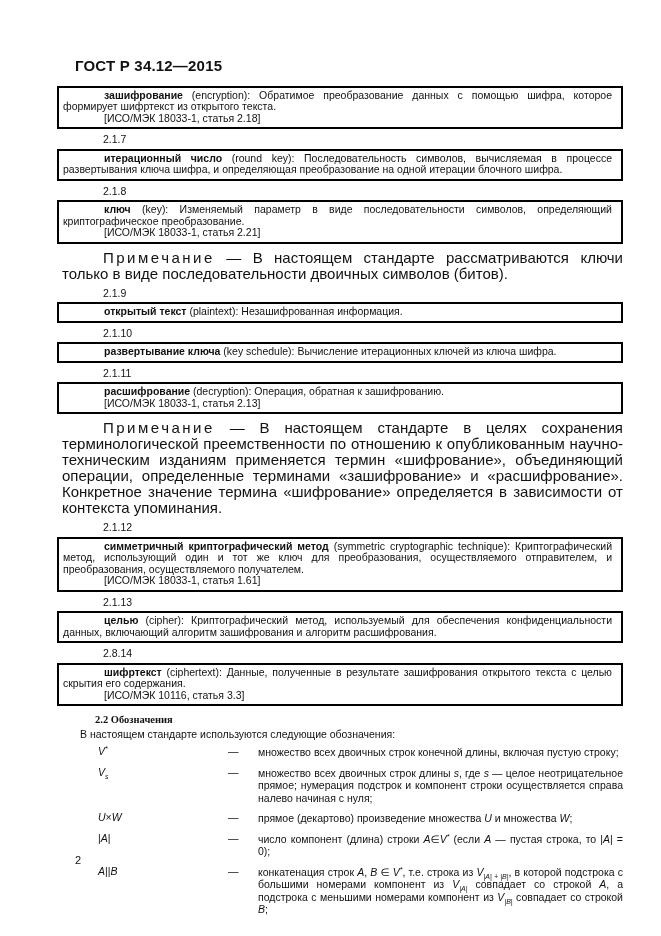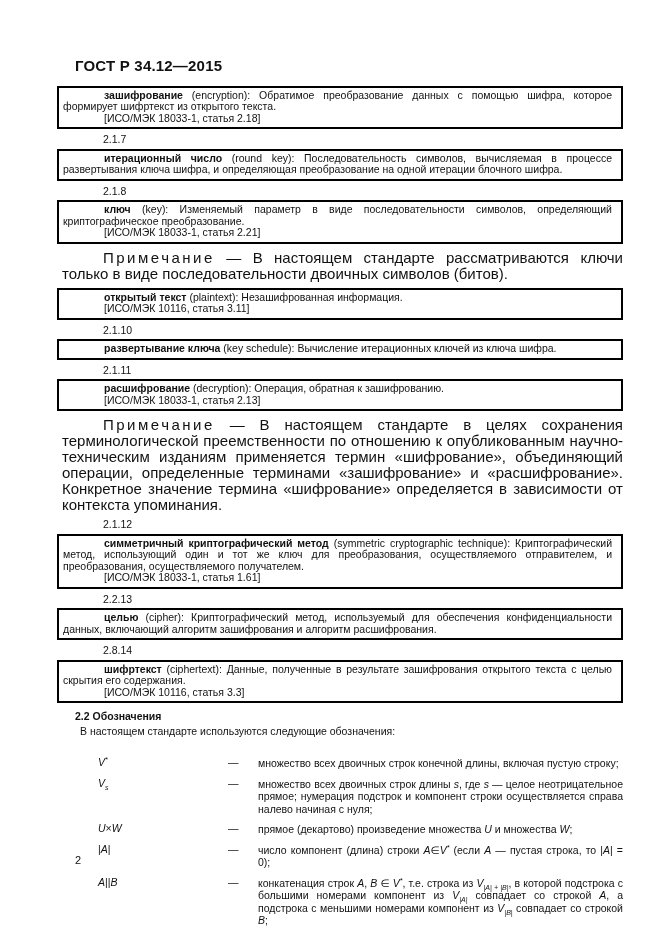--- a/index.html
+++ b/index.html
@@ -22,22 +22,22 @@
   .def-box { border: 2px solid #000000; padding: 2px 9px 3px 4px; text-align: justify; }
   .def-box p { margin: 0; }
   .def-box .def, .def-box .src { text-indent: 41px; }
   .term { font-weight: bold; }
   .note {
     font-size: 15px; line-height: 16px;
     text-align: justify; text-indent: 41px;
     margin: 6px 0 6px 5px;
   }
   .note-label { letter-spacing: 2.5px; }
-  .sec-heading { font-weight: bold; margin: 8px 0 3px 18px; }
-  .intro { margin: 0 0 20px 23px; }
+  .sec-heading { font-weight: bold; margin: 8px 0 3px 38px; font-family: Liberation Serif, serif; }
+  .intro { margin: 0 0 6px 23px; }
   .nlist { margin-top: 3px; }
   .nrow { display: flex; margin-bottom: 8px; }
   .nsym { flex: 0 0 130px; margin-left: 41px; }
   .ndash { flex: 0 0 30px; }
   .ndesc { flex: 1; text-align: justify; line-height: 12.5px; }
   i { font-style: italic; }
   sub, sup { font-size: 7px; font-style: italic; line-height: 0; }
   .page-num { position: absolute; left: 75px; top: 855px; font-size: 11px; }
 </style>
 </head>
@@ -59,23 +59,23 @@
     </div>
 
     <div class="clause-num">2.1.8</div>
     <div class="def-box">
       <p class="def"><b class="term">ключ</b><span> (key): Изменяемый параметр в виде последовательности символов, определяющий криптографическое преобразование.</span></p>
       <p class="src">[ИСО/МЭК 18033-1, статья 2.21]</p>
     </div>
 
     <p class="note"><span class="note-label">Примечание</span><span> — В настоящем стандарте рассматриваются ключи только в виде последовательности двоичных символов (битов).</span></p>
 
+    <div class="clause-num">2.1.9</div>
     <div class="def-box">
       <p class="def"><b class="term">открытый текст</b><span> (plaintext): Незашифрованная информация.</span></p>
-      <p class="src">[ИСО/МЭК 10116, статья 3.11]</p>
     </div>
 
     <div class="clause-num">2.1.10</div>
     <div class="def-box">
       <p class="def"><b class="term">развертывание ключа</b><span> (key schedule): Вычисление итерационных ключей из ключа шифра.</span></p>
     </div>
 
     <div class="clause-num">2.1.11</div>
     <div class="def-box">
       <p class="def"><b class="term">расшифрование</b><span> (decryption): Операция, обратная к зашифрованию.</span></p>
@@ -83,21 +83,21 @@
     </div>
 
     <p class="note"><span class="note-label">Примечание</span><span> — В настоящем стандарте в целях сохранения терминологической преемственности по отношению к опубликованным научно-техническим изданиям применяется термин «шифрование», объединяющий операции, определенные терминами «зашифрование» и «расшифрование». Конкретное значение термина «шифрование» определяется в зависимости от контекста упоминания.</span></p>
 
     <div class="clause-num">2.1.12</div>
     <div class="def-box">
       <p class="def"><b class="term">симметричный криптографический метод</b><span> (symmetric cryptographic technique): Криптографический метод, использующий один и тот же ключ для преобразования, осуществляемого отправителем, и преобразования, осуществляемого получателем.</span></p>
       <p class="src">[ИСО/МЭК 18033-1, статья 1.61]</p>
     </div>
 
-    <div class="clause-num">2.2.13</div>
+    <div class="clause-num">2.1.13</div>
     <div class="def-box">
       <p class="def"><b class="term">целью</b><span> (cipher): Криптографический метод, используемый для обеспечения конфиденциальности данных, включающий алгоритм зашифрования и алгоритм расшифрования.</span></p>
     </div>
 
     <div class="clause-num">2.8.14</div>
     <div class="def-box">
       <p class="def"><b class="term">шифртекст</b><span> (ciphertext): Данные, полученные в результате зашифрования открытого текста с целью скрытия его содержания.</span></p>
       <p class="src">[ИСО/МЭК 10116, статья 3.3]</p>
     </div>
 

